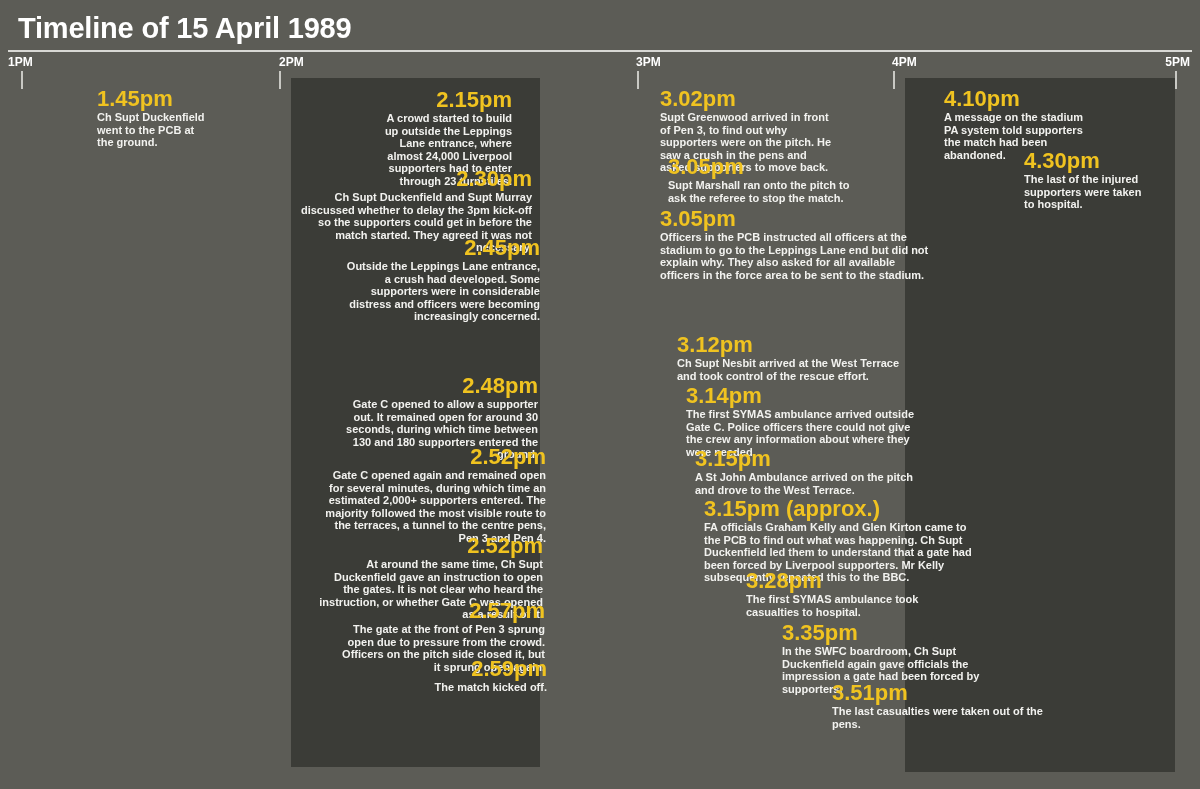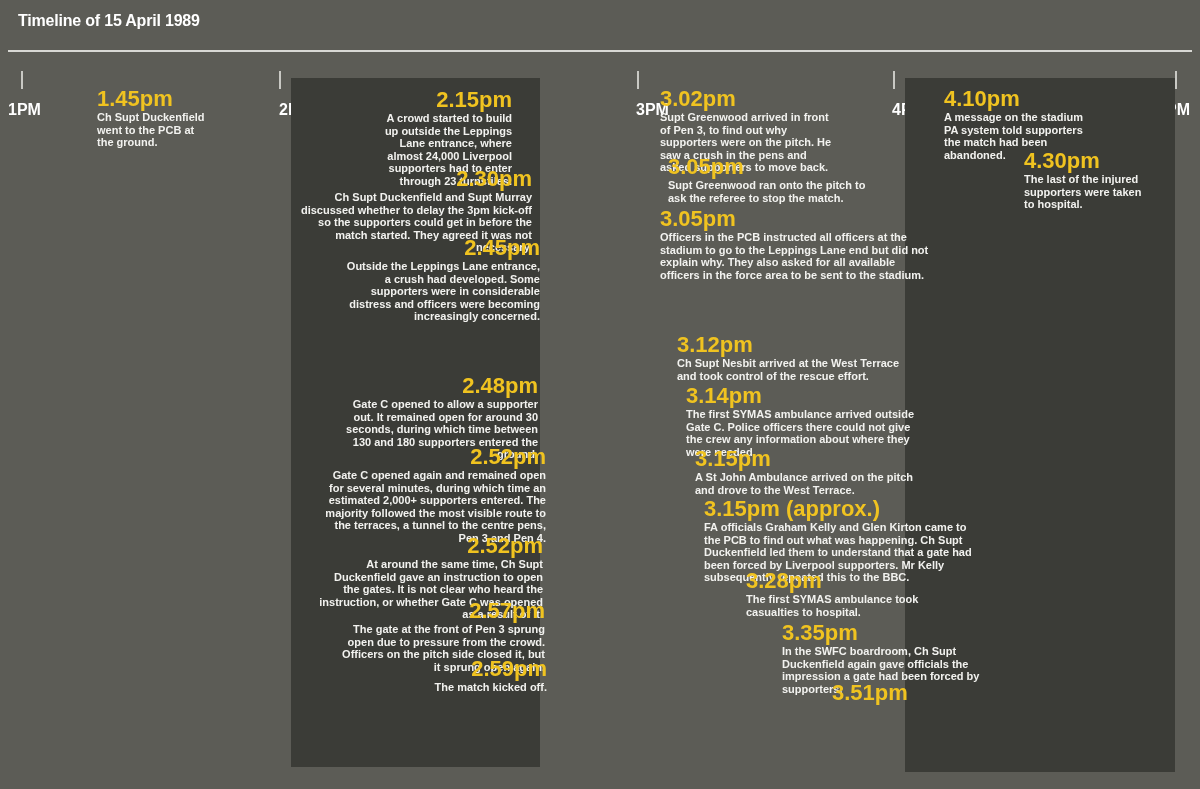--- a/index.html
+++ b/index.html
@@ -13,44 +13,43 @@
     font-family: "Liberation Sans", sans-serif;
     overflow: hidden;
     position: relative;
   }
 
   
   #page-title {
     position: absolute;
     left: 18px;
     top: 12px;
-    font-size: 16px;
+    font-size: 29px;
     font-weight: bold;
     color: #ffffff;
     letter-spacing: -0.2px;
     white-space: nowrap;
   }
 
   
   #axis-rule {
     position: absolute;
     left: 8px;
     top: 50px;
     width: 1184px;
     height: 2px;
     background: #d8d8d4;
   }
   .axis-label {
     position: absolute;
     top: 55px;
-    font-size: 16px;
+    font-size: 12px;
     font-weight: bold;
     color: #ffffff;
     white-space: nowrap;
-    margin-top: 46px;
   }
   .axis-label.right-anchored { transform: translateX(-100%); }
   .axis-tick {
     position: absolute;
     top: 71px;
     width: 2px;
     height: 18px;
     background: #c9c9c4;
   }
 
@@ -150,21 +149,21 @@
         <div class="entry-text">The match kicked off.</div>
       </div>
     </div>
     <div class="column" style="left: 660px; top: 0px; width: 320px; height: 789px;">
       <div class="entry align-left" style="top: 88px; width: 175px; left: 0px;">
         <div class="entry-time">3.02pm</div>
         <div class="entry-text">Supt Greenwood arrived in front of Pen 3, to find out why supporters were on the pitch. He saw a crush in the pens and asked supporters to move back.</div>
       </div>
       <div class="entry align-left" style="top: 156px; width: 200px; left: 8px;">
         <div class="entry-time">3.05pm</div>
-        <div class="entry-text">Supt Greenwood ran onto the pitch to ask the referee to stop the match.</div>
+        <div class="entry-text">Supt Marshall ran onto the pitch to ask the referee to stop the match.</div>
       </div>
       <div class="entry align-left" style="top: 208px; width: 272px; left: 0px;">
         <div class="entry-time">3.05pm</div>
         <div class="entry-text">Officers in the PCB instructed all officers at the stadium to go to the Leppings Lane end but did not explain why. They also asked for all available officers in the force area to be sent to the stadium.</div>
       </div>
       <div class="entry align-left" style="top: 334px; width: 240px; left: 17px;">
         <div class="entry-time">3.12pm</div>
         <div class="entry-text">Ch Supt Nesbit arrived at the West Terrace and took control of the rescue effort.</div>
       </div>
       <div class="entry align-left" style="top: 385px; width: 236px; left: 26px;">
@@ -182,20 +181,21 @@
       <div class="entry align-left" style="top: 570px; width: 200px; left: 86px;">
         <div class="entry-time">3.28pm</div>
         <div class="entry-text">The first SYMAS ambulance took casualties to hospital.</div>
       </div>
       <div class="entry align-left" style="top: 622px; width: 220px; left: 122px;">
         <div class="entry-time">3.35pm</div>
         <div class="entry-text">In the SWFC boardroom, Ch Supt Duckenfield again gave officials the impression a gate had been forced by supporters.</div>
       </div>
       <div class="entry align-left" style="top: 682px; width: 230px; left: 172px;">
         <div class="entry-time">3.51pm</div>
+        <div class="entry-text">The last casualties were taken out of the pens.</div>
       </div>
     </div>
     <div class="column" style="left: 944px; top: 0px; width: 240px; height: 789px;">
       <div class="entry align-left" style="top: 88px; width: 155px; left: 0px;">
         <div class="entry-time">4.10pm</div>
         <div class="entry-text">A message on the stadium PA system told supporters the match had been abandoned.</div>
       </div>
       <div class="entry align-left" style="top: 150px; width: 120px; left: 80px;">
         <div class="entry-time">4.30pm</div>
         <div class="entry-text">The last of the injured supporters were taken to hospital.</div>

